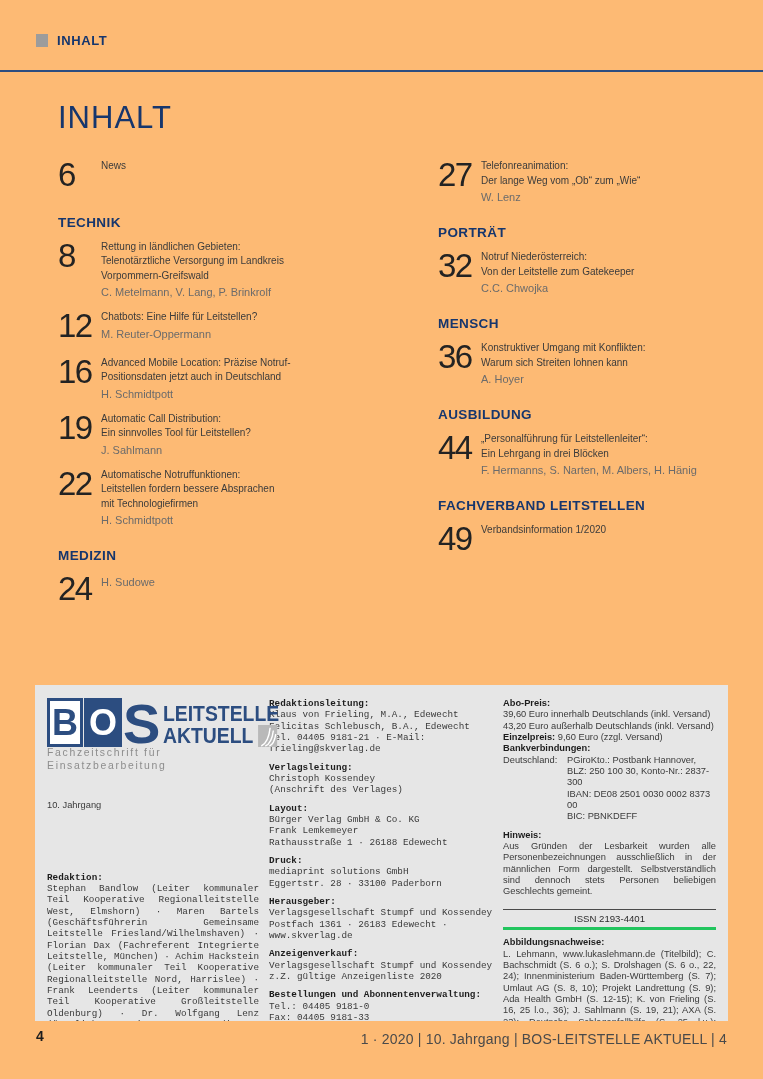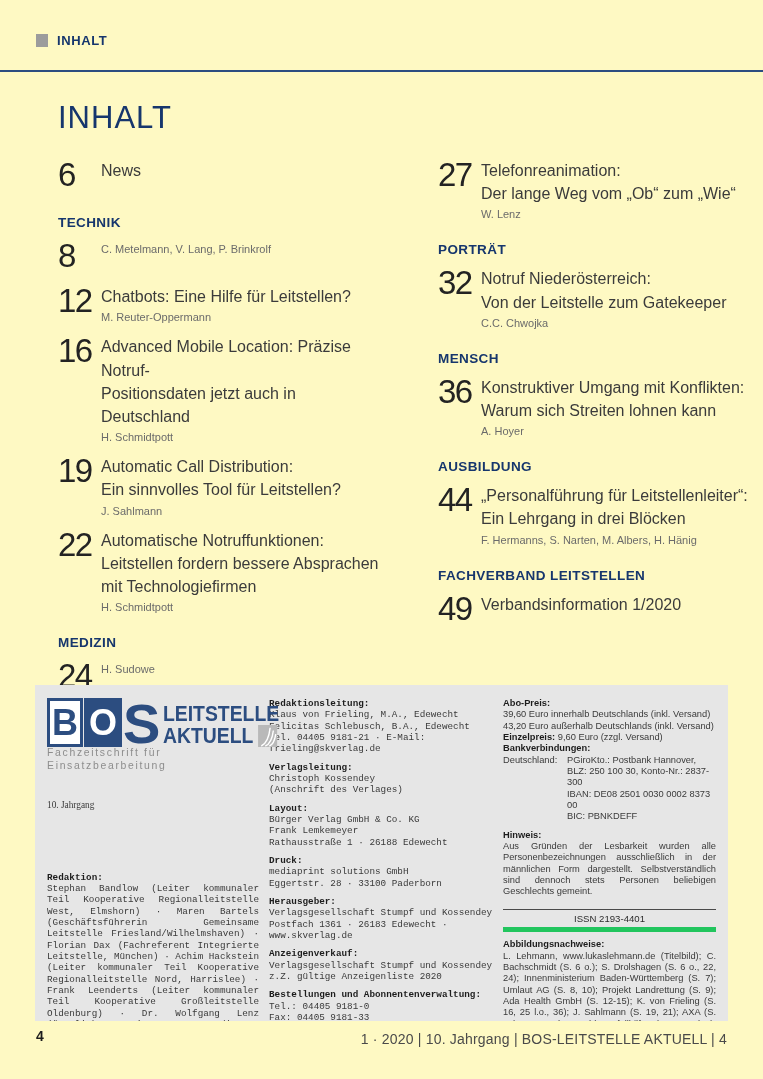--- a/index.html
+++ b/index.html
@@ -1,33 +1,33 @@
 <!DOCTYPE html>
 <html lang="de"><head>
 <meta charset="utf-8">
 <style>
   html,body{margin:0;padding:0;background:#fff;}
   .page{
-    position:relative;width:763px;height:1079px;background:#fef9c3;
+    position:relative;width:763px;height:1079px;background:#fdba74;
     font-family:"Liberation Sans",sans-serif;overflow:hidden;
   }
   
   .kicker{position:absolute;top:33px;left:36px;display:flex;align-items:center;gap:9px;}
   .kicker-square{width:12px;height:13px;background:#9c9c9c;}
   .kicker-label{color:#16366d;font-weight:700;font-size:13px;letter-spacing:.6px;}
   .top-rule{position:absolute;top:70px;left:0;width:763px;height:2px;background:#2c4d80;}
   .big-title{position:absolute;top:100px;left:58px;font-size:31px;font-weight:300;color:#16366d;letter-spacing:1px;}
   
   .toc-col{position:absolute;top:158px;width:330px;}
   .toc-col.left{left:58px;}
   .toc-col.right{left:438px;}
   .toc-entry{display:flex;margin-bottom:11px;}
   .toc-num{flex:0 0 43px;font-size:33px;font-weight:300;color:#232323;line-height:1.05;letter-spacing:-1.5px;}
   .toc-body{flex:1;padding-top:1px;}
-  .toc-title{font-size:16px;color:#3b3b3b;line-height:1.45;white-space:pre-line;}
+  .toc-title{font-size:10px;color:#3b3b3b;line-height:1.45;white-space:pre-line;}
   .toc-authors{font-size:11px;color:#6b6b6b;margin-top:3px;}
   .toc-heading{font-size:13.5px;font-weight:700;color:#16366d;letter-spacing:.4px;margin:22px 0 9px 0;}
   
   .impressum{
     position:absolute;top:685px;left:35px;width:693px;height:336px;background:#e6e6e6;
     box-sizing:border-box;padding:13px 12px;display:grid;grid-template-columns:212px 224px 213px;
     column-gap:10px;overflow:hidden;color:#3a3a3a;
   }
   .imp-col{font-size:9.3px;line-height:1.22;}
   .blk{margin-bottom:7px;font-family:Liberation Mono, monospace;}
@@ -39,27 +39,27 @@
   .logo-row{display:flex;align-items:flex-end;}
   .logo-b,.logo-o{font-weight:700;font-size:36px;line-height:1;padding:4px 2px 3px 2px;}
   .logo-b{color:#2c4d80;background:#fff;border:3px solid #2c4d80;}
   .logo-o{color:#fff;background:#2c4d80;border:3px solid #2c4d80;margin-left:1px;}
   .logo-s{color:#2c4d80;font-weight:700;font-size:56px;line-height:.82;margin-left:1px;}
   .logo-name{margin-left:3px;transform:scaleX(.88);transform-origin:left bottom;}
   .logo-name-l1{color:#2c4d80;font-weight:700;font-size:22px;line-height:1;}
   .logo-name-l2{display:flex;align-items:flex-end;gap:5px;}
   .logo-name-l2 span{color:#2c4d80;font-weight:700;font-size:22px;line-height:1;}
   .logo-subtitle{color:#8d8d8d;font-size:10.4px;letter-spacing:1.7px;}
-  .volume{margin-top:28px;font-family:Liberation Serif, serif;}
+  .volume{margin-top:28px;}
   .redaktion{margin-top:60px;}
   
   .bank-row{display:flex;}
   .bank-country{flex:0 0 64px;}
   .bank-details{flex:1;white-space:pre-line;}
-  .issn-box{border-top:1px solid #4a4a4a;border-bottom:5px solid #22c55e;text-align:center;
+  .issn-box{border-top:1px solid #4a4a4a;border-bottom:3px solid #22c55e;text-align:center;
     padding:3px 0;margin:11px 0 7px 0;font-size:9.6px;color:#2c2c2c;}
   .gap-top{margin-top:7px;}
   
   .footer-page{position:absolute;left:36px;top:1028px;font-weight:700;font-size:14px;color:#1d1d1d;}
   .footer-right{position:absolute;right:36px;top:1031px;font-size:14px;color:#4a4a4a;letter-spacing:.2px;}
 </style>
 </head>
 <body>
 
 <div class="page">
@@ -75,20 +75,23 @@
     <div class="toc-entry">
       <div class="toc-num">6</div>
       <div class="toc-body">
           <div class="toc-title">News</div>
         </div>
     </div>
     <div class="toc-heading">TECHNIK</div>
     <div class="toc-entry">
       <div class="toc-num">8</div>
       <div class="toc-body">
+        <div class="toc-title">Rettung in ländlichen Gebieten:
+Telenotärztliche Versorgung im Landkreis
+Vorpommern-Greifswald</div>
         <div class="toc-authors">C. Metelmann, V. Lang, P. Brinkrolf</div>
       </div>
     </div>
     <div class="toc-entry">
       <div class="toc-num">12</div>
       <div class="toc-body">
         <div class="toc-title">Chatbots: Eine Hilfe für Leitstellen?</div>
         <div class="toc-authors">M. Reuter-Oppermann</div>
       </div>
     </div>

